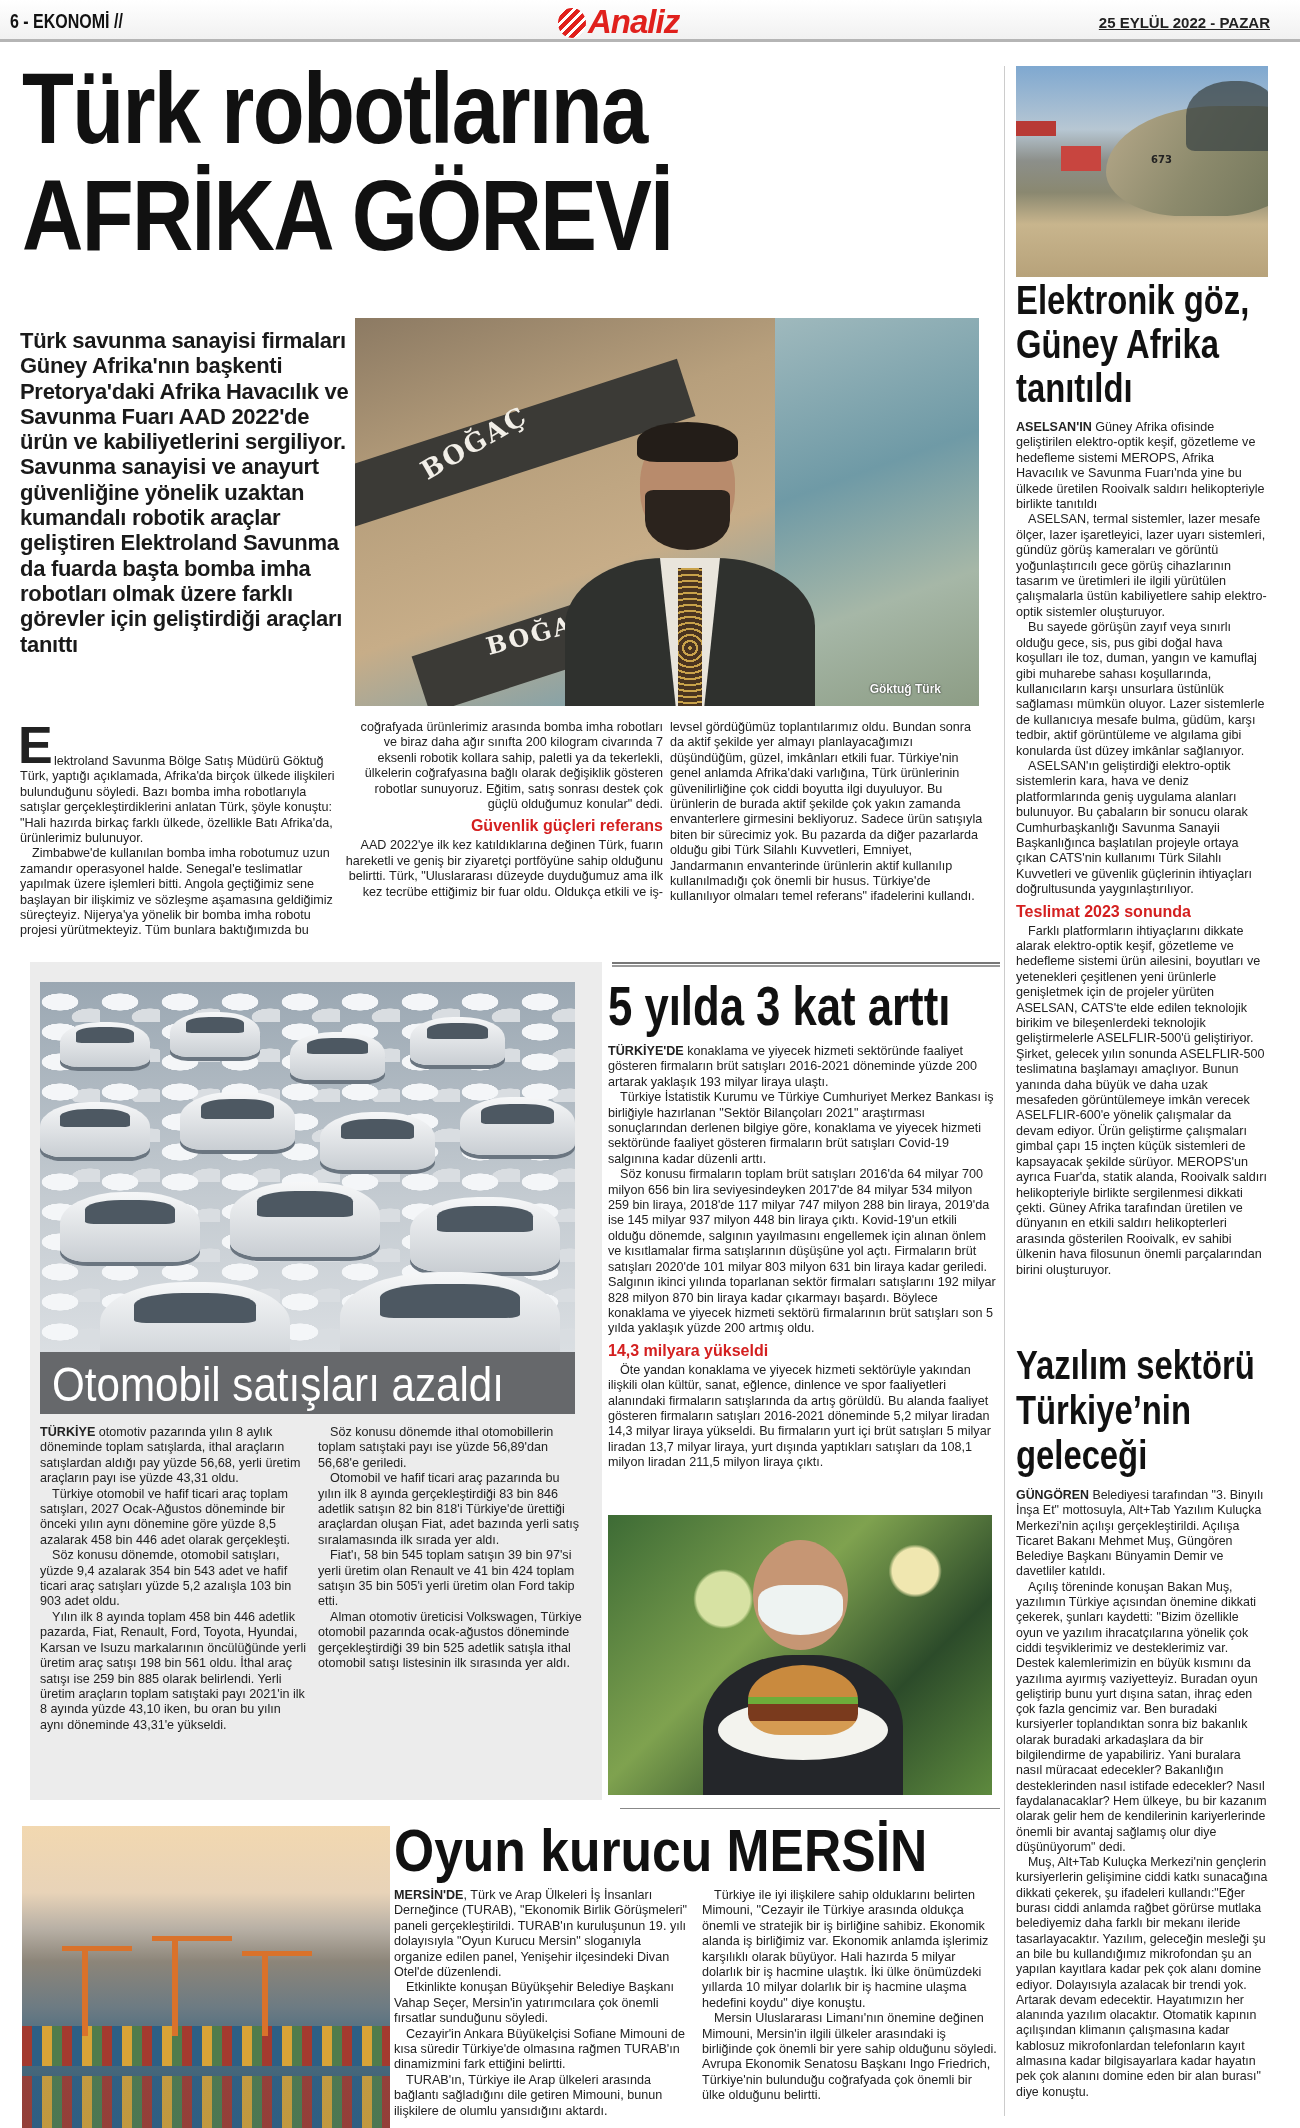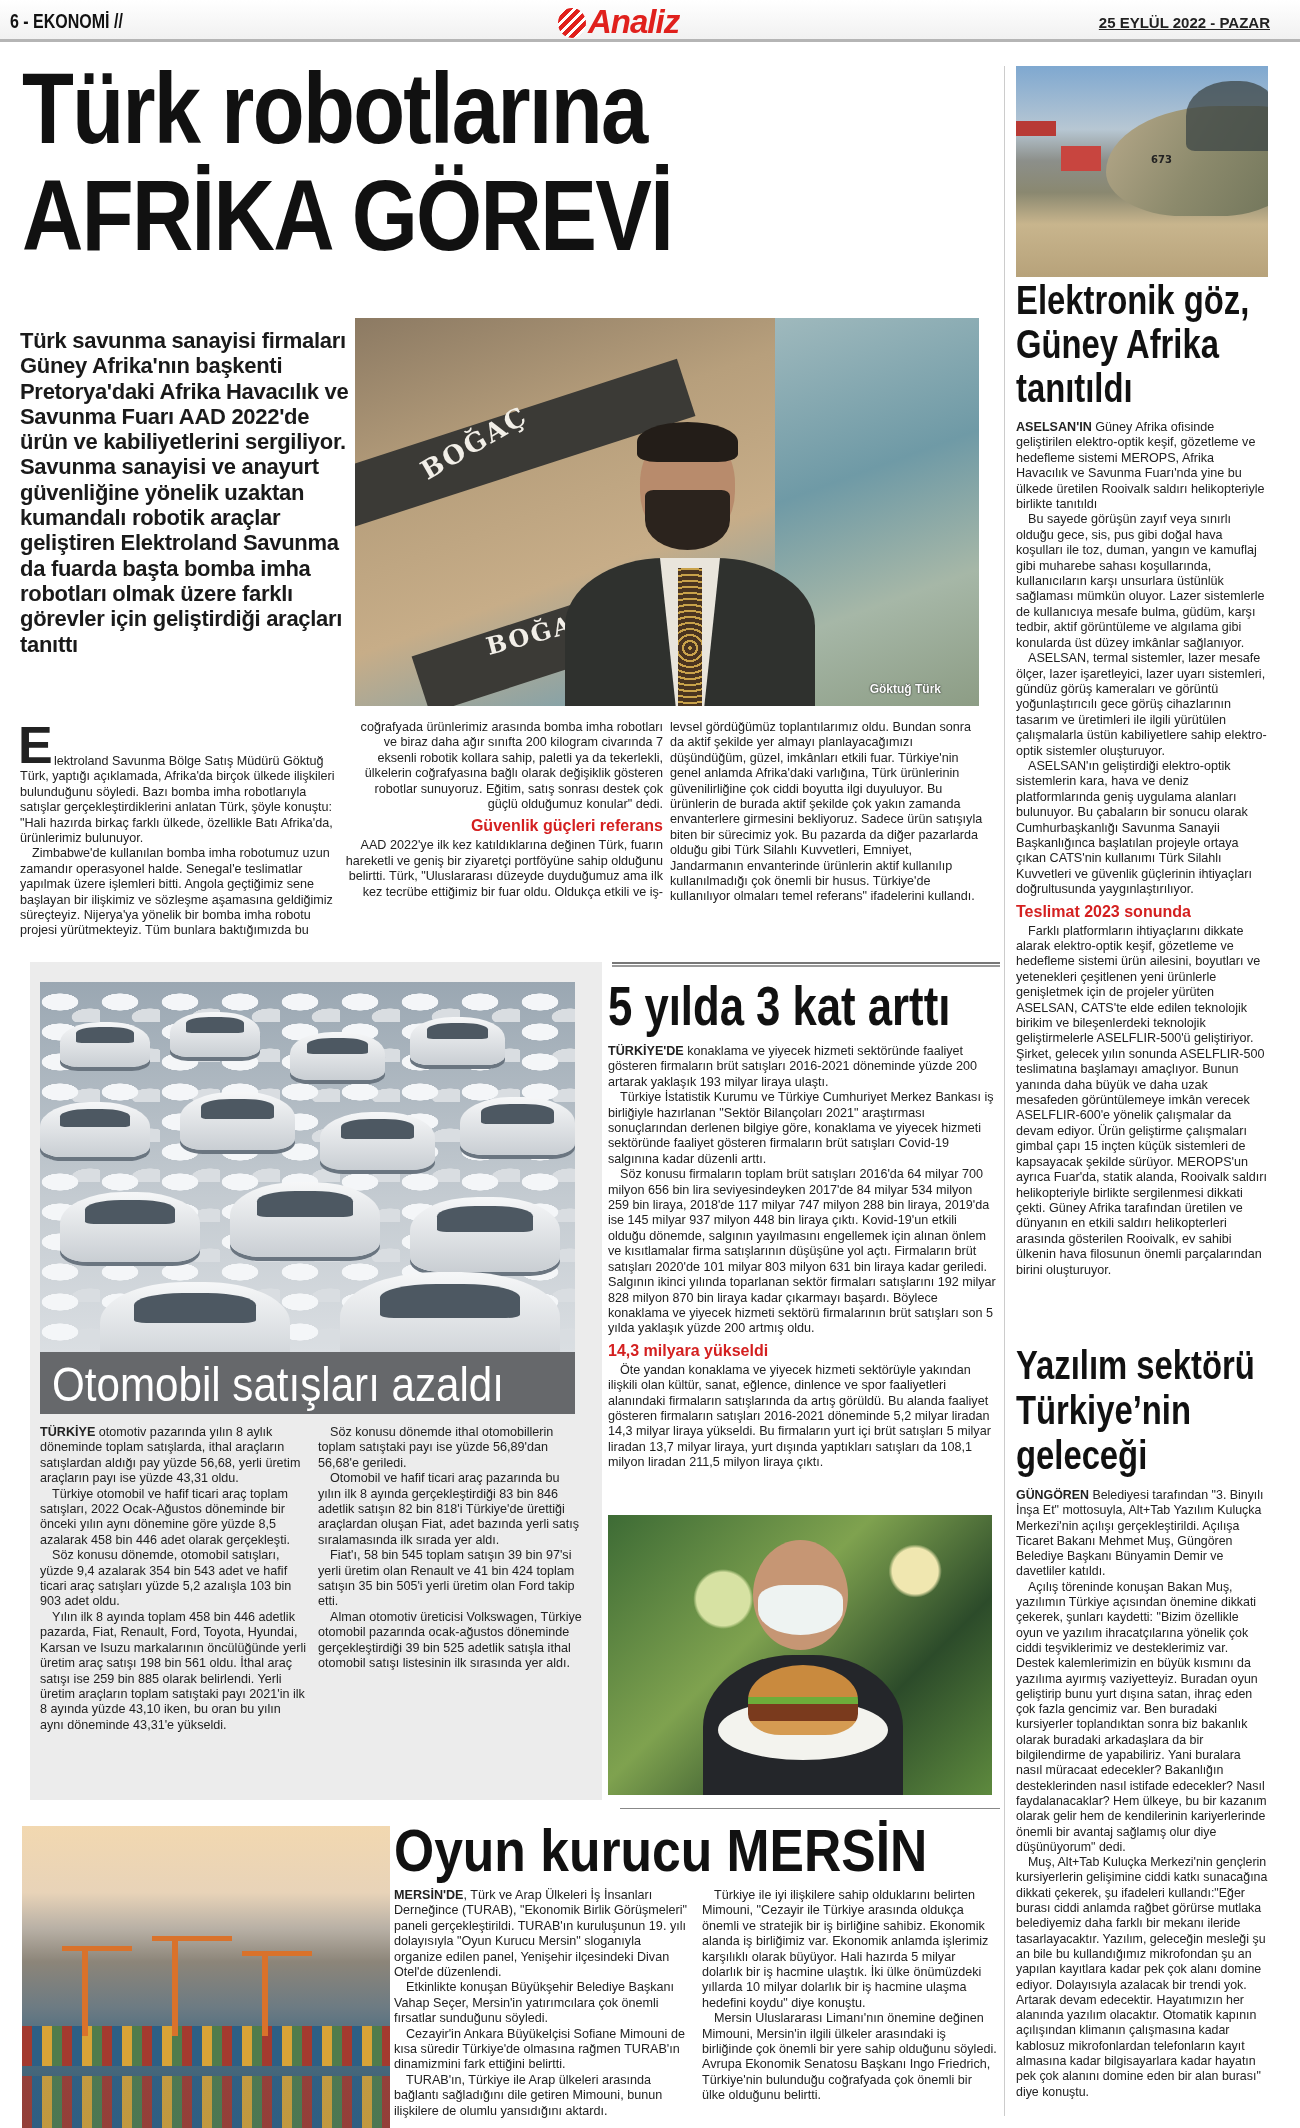--- a/index.html
+++ b/index.html
@@ -145,22 +145,22 @@
 <div id="heli-photo" class="abs">
   <div id="heli-tent"></div>
   <div id="heli-truck"></div>
   <div id="heli-body"></div>
   <div id="heli-cockpit"></div>
   <div id="heli-number">673</div>
 </div>
 <div id="right-headline-1" class="abs headline" style="white-space:normal;width:300px;">Elektronik göz, Güney Afrika tanıtıldı</div>
 <div id="right-col" class="abs body-text">
   <p class="first"><span class="lead-word">ASELSAN'IN</span><span> Güney Afrika ofisinde geliştirilen elektro-optik keşif, gözetleme ve hedefleme sistemi MEROPS, Afrika Havacılık ve Savunma Fuarı'nda yine bu ülkede üretilen Rooivalk saldırı helikopteriyle birlikte tanıtıldı</span></p>
+  <p>ASELSAN, termal sistemler, lazer mesafe ölçer, lazer işaretleyici, lazer uyarı sistemleri, gündüz görüş kameraları ve görüntü yoğunlaştırıcılı gece görüş cihazlarının tasarım ve üretimleri ile ilgili yürütülen çalışmalarla üstün kabiliyetlere sahip elektro-optik sistemler oluşturuyor.</p>
   <p>Bu sayede görüşün zayıf veya sınırlı olduğu gece, sis, pus gibi doğal hava koşulları ile toz, duman, yangın ve kamuflaj gibi muharebe sahası koşullarında, kullanıcıların karşı unsurlara üstünlük sağlaması mümkün oluyor. Lazer sistemlerle de kullanıcıya mesafe bulma, güdüm, karşı tedbir, aktif görüntüleme ve algılama gibi konularda üst düzey imkânlar sağlanıyor.</p>
-  <p>ASELSAN, termal sistemler, lazer mesafe ölçer, lazer işaretleyici, lazer uyarı sistemleri, gündüz görüş kameraları ve görüntü yoğunlaştırıcılı gece görüş cihazlarının tasarım ve üretimleri ile ilgili yürütülen çalışmalarla üstün kabiliyetlere sahip elektro-optik sistemler oluşturuyor.</p>
   <p>ASELSAN'ın geliştirdiği elektro-optik sistemlerin kara, hava ve deniz platformlarında geniş uygulama alanları bulunuyor. Bu çabaların bir sonucu olarak Cumhurbaşkanlığı Savunma Sanayii Başkanlığınca başlatılan projeyle ortaya çıkan CATS'nin kullanımı Türk Silahlı Kuvvetleri ve güvenlik güçlerinin ihtiyaçları doğrultusunda yaygınlaştırılıyor.</p>
   <div class="subhead">Teslimat 2023 sonunda</div>
   <p>Farklı platformların ihtiyaçlarını dikkate alarak elektro-optik keşif, gözetleme ve hedefleme sistemi ürün ailesini, boyutları ve yetenekleri çeşitlenen yeni ürünlerle genişletmek için de projeler yürüten ASELSAN, CATS'te elde edilen teknolojik birikim ve bileşenlerdeki teknolojik geliştirmelerle ASELFLIR-500'ü geliştiriyor.  Şirket, gelecek yılın sonunda ASELFLIR-500 teslimatına başlamayı amaçlıyor. Bunun yanında daha büyük ve daha uzak mesafeden görüntülemeye imkân verecek ASELFLIR-600'e yönelik çalışmalar da devam ediyor. Ürün geliştirme çalışmaları gimbal çapı 15 inçten küçük sistemleri de kapsayacak şekilde sürüyor. MEROPS'un ayrıca Fuar'da, statik alanda, Rooivalk saldırı helikopteriyle birlikte sergilenmesi dikkati çekti. Güney Afrika tarafından üretilen ve dünyanın en etkili saldırı helikopterleri arasında gösterilen Rooivalk, ev sahibi ülkenin hava filosunun önemli parçalarından birini oluşturuyor.</p>
 </div>
 
 <div id="yazilim-headline" class="abs headline" style="white-space:normal;width:300px;">Yazılım sektörü Türkiye’nin geleceği</div>
 <div id="yazilim-body" class="abs body-text">
   <p class="first"><span class="lead-word">GÜNGÖREN</span><span> Belediyesi tarafından "3. Binyılı İnşa Et" mottosuyla, Alt+Tab Yazılım Kuluçka Merkezi'nin açılışı gerçekleştirildi. Açılışa Ticaret Bakanı Mehmet Muş, Güngören Belediye Başkanı Bünyamin Demir ve davetliler katıldı.</span></p>
   <p>Açılış töreninde konuşan Bakan Muş, yazılımın Türkiye açısından önemine dikkati çekerek, şunları kaydetti: "Bizim özellikle oyun ve yazılım ihracatçılarına yönelik çok ciddi teşviklerimiz ve desteklerimiz var. Destek kalemlerimizin en büyük kısmını da yazılıma ayırmış vaziyetteyiz. Buradan oyun geliştirip bunu yurt dışına satan, ihraç eden çok fazla gencimiz var. Ben buradaki kursiyerler toplandıktan sonra biz bakanlık olarak buradaki arkadaşlara da bir bilgilendirme de yapabiliriz. Yani buralara nasıl müracaat edecekler? Bakanlığın desteklerinden nasıl istifade edecekler? Nasıl faydalanacaklar? Hem ülkeye, bu bir kazanım olarak gelir hem de kendilerinin kariyerlerinde önemli bir avantaj sağlamış olur diye düşünüyorum" dedi.</p>
   <p>Muş, Alt+Tab Kuluçka Merkezi'nin gençlerin kursiyerlerin gelişimine ciddi katkı sunacağına dikkati çekerek, şu ifadeleri kullandı:"Eğer burası ciddi anlamda rağbet görürse mutlaka belediyemiz daha farklı bir mekanı ileride tasarlayacaktır. Yazılım, geleceğin mesleği şu an bile bu kullandığımız mikrofondan şu an yapılan kayıtlara kadar pek çok alanı domine ediyor. Dolayısıyla azalacak bir trendi yok. Artarak devam edecektir. Hayatımızın her alanında yazılım olacaktır. Otomatik kapının açılışından klimanın çalışmasına kadar kablosuz mikrofonlardan telefonların kayıt almasına kadar bilgisayarlara kadar hayatın pek çok alanını domine eden bir alan burası" diye konuştu.</p>
@@ -179,21 +179,21 @@
   <div class="car" style="left:20px;top:210px;width:140px;height:70px;"></div>
   <div class="car" style="left:190px;top:200px;width:150px;height:75px;"></div>
   <div class="car" style="left:370px;top:215px;width:150px;height:75px;"></div>
   <div class="car" style="left:60px;top:300px;width:190px;height:90px;"></div>
   <div class="car" style="left:300px;top:290px;width:220px;height:100px;"></div>
 </div>
 <div id="car-headline-bar" class="abs"></div>
 <div id="car-headline" class="abs">Otomobil satışları azaldı</div>
 <div id="car-col1" class="abs body-text">
   <p class="first"><span class="lead-word">TÜRKİYE</span><span> otomotiv pazarında yılın 8 aylık döneminde toplam satışlarda, ithal araçların satışlardan aldığı pay yüzde 56,68, yerli üretim araçların payı ise yüzde 43,31 oldu.</span></p>
-  <p>Türkiye otomobil ve hafif ticari araç toplam satışları, 2022 Ocak-Ağustos döneminde bir önceki yılın aynı dönemine göre yüzde 8,5 azalarak 458 bin 446 adet olarak gerçekleşti.</p>
+  <p>Türkiye otomobil ve hafif ticari araç toplam satışları, 2027 Ocak-Ağustos döneminde bir önceki yılın aynı dönemine göre yüzde 8,5 azalarak 458 bin 446 adet olarak gerçekleşti.</p>
   <p>Söz konusu dönemde, otomobil satışları, yüzde 9,4 azalarak 354 bin 543 adet ve hafif ticari araç satışları yüzde 5,2 azalışla 103 bin 903 adet oldu.</p>
   <p>Yılın ilk 8 ayında toplam 458 bin 446 adetlik pazarda, Fiat, Renault, Ford, Toyota, Hyundai, Karsan ve Isuzu markalarının öncülüğünde yerli üretim araç satışı 198 bin 561 oldu. İthal araç satışı ise 259 bin 885 olarak belirlendi. Yerli üretim araçların toplam satıştaki payı 2021'in ilk 8 ayında yüzde 43,10 iken, bu oran bu yılın aynı döneminde 43,31'e yükseldi.</p>
 </div>
 <div id="car-col2" class="abs body-text">
   <p>Söz konusu dönemde ithal otomobillerin toplam satıştaki payı ise yüzde 56,89'dan 56,68'e geriledi.</p>
   <p>Otomobil ve hafif ticari araç pazarında bu yılın ilk 8 ayında gerçekleştirdiği 83 bin 846 adetlik satışın 82 bin 818'i Türkiye'de ürettiği araçlardan oluşan Fiat, adet bazında yerli satış sıralamasında ilk sırada yer aldı.</p>
   <p>Fiat'ı, 58 bin 545 toplam satışın 39 bin 97'si yerli üretim olan Renault ve 41 bin 424 toplam satışın 35 bin 505'i yerli üretim olan Ford takip etti.</p>
   <p>Alman otomotiv üreticisi Volkswagen, Türkiye otomobil pazarında ocak-ağustos döneminde gerçekleştirdiği 39 bin 525 adetlik satışla ithal otomobil satışı listesinin ilk sırasında yer aldı.</p>
 </div>
 

